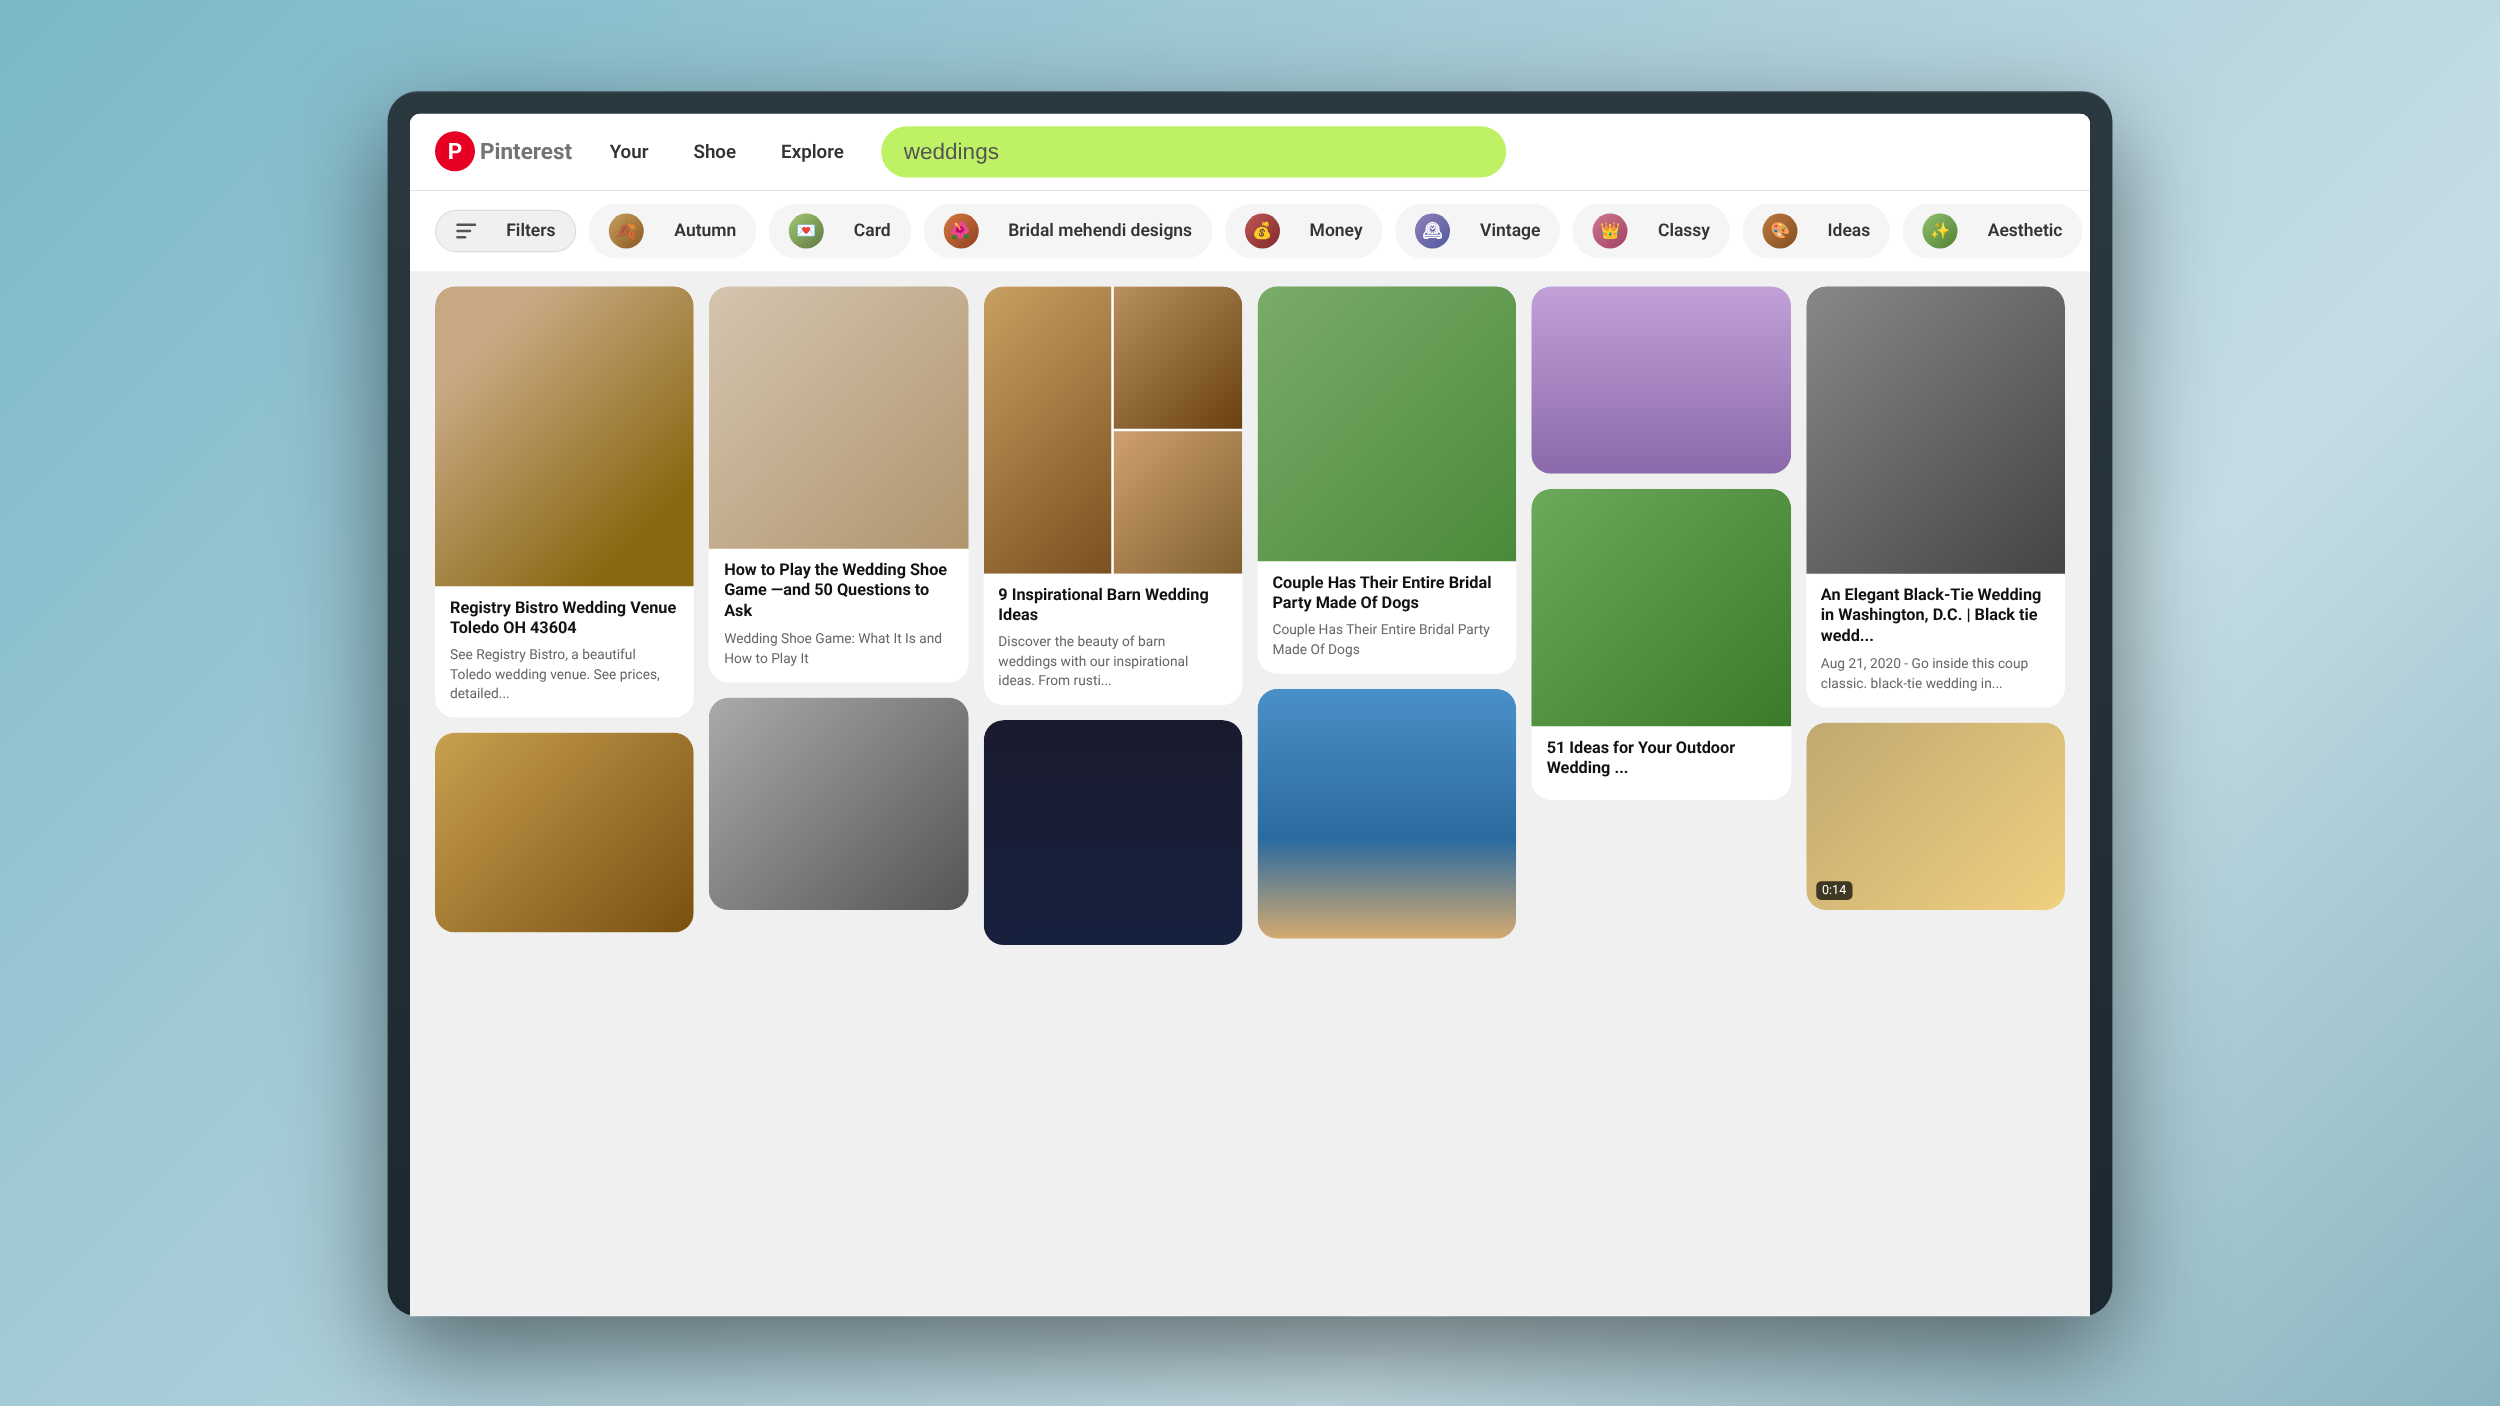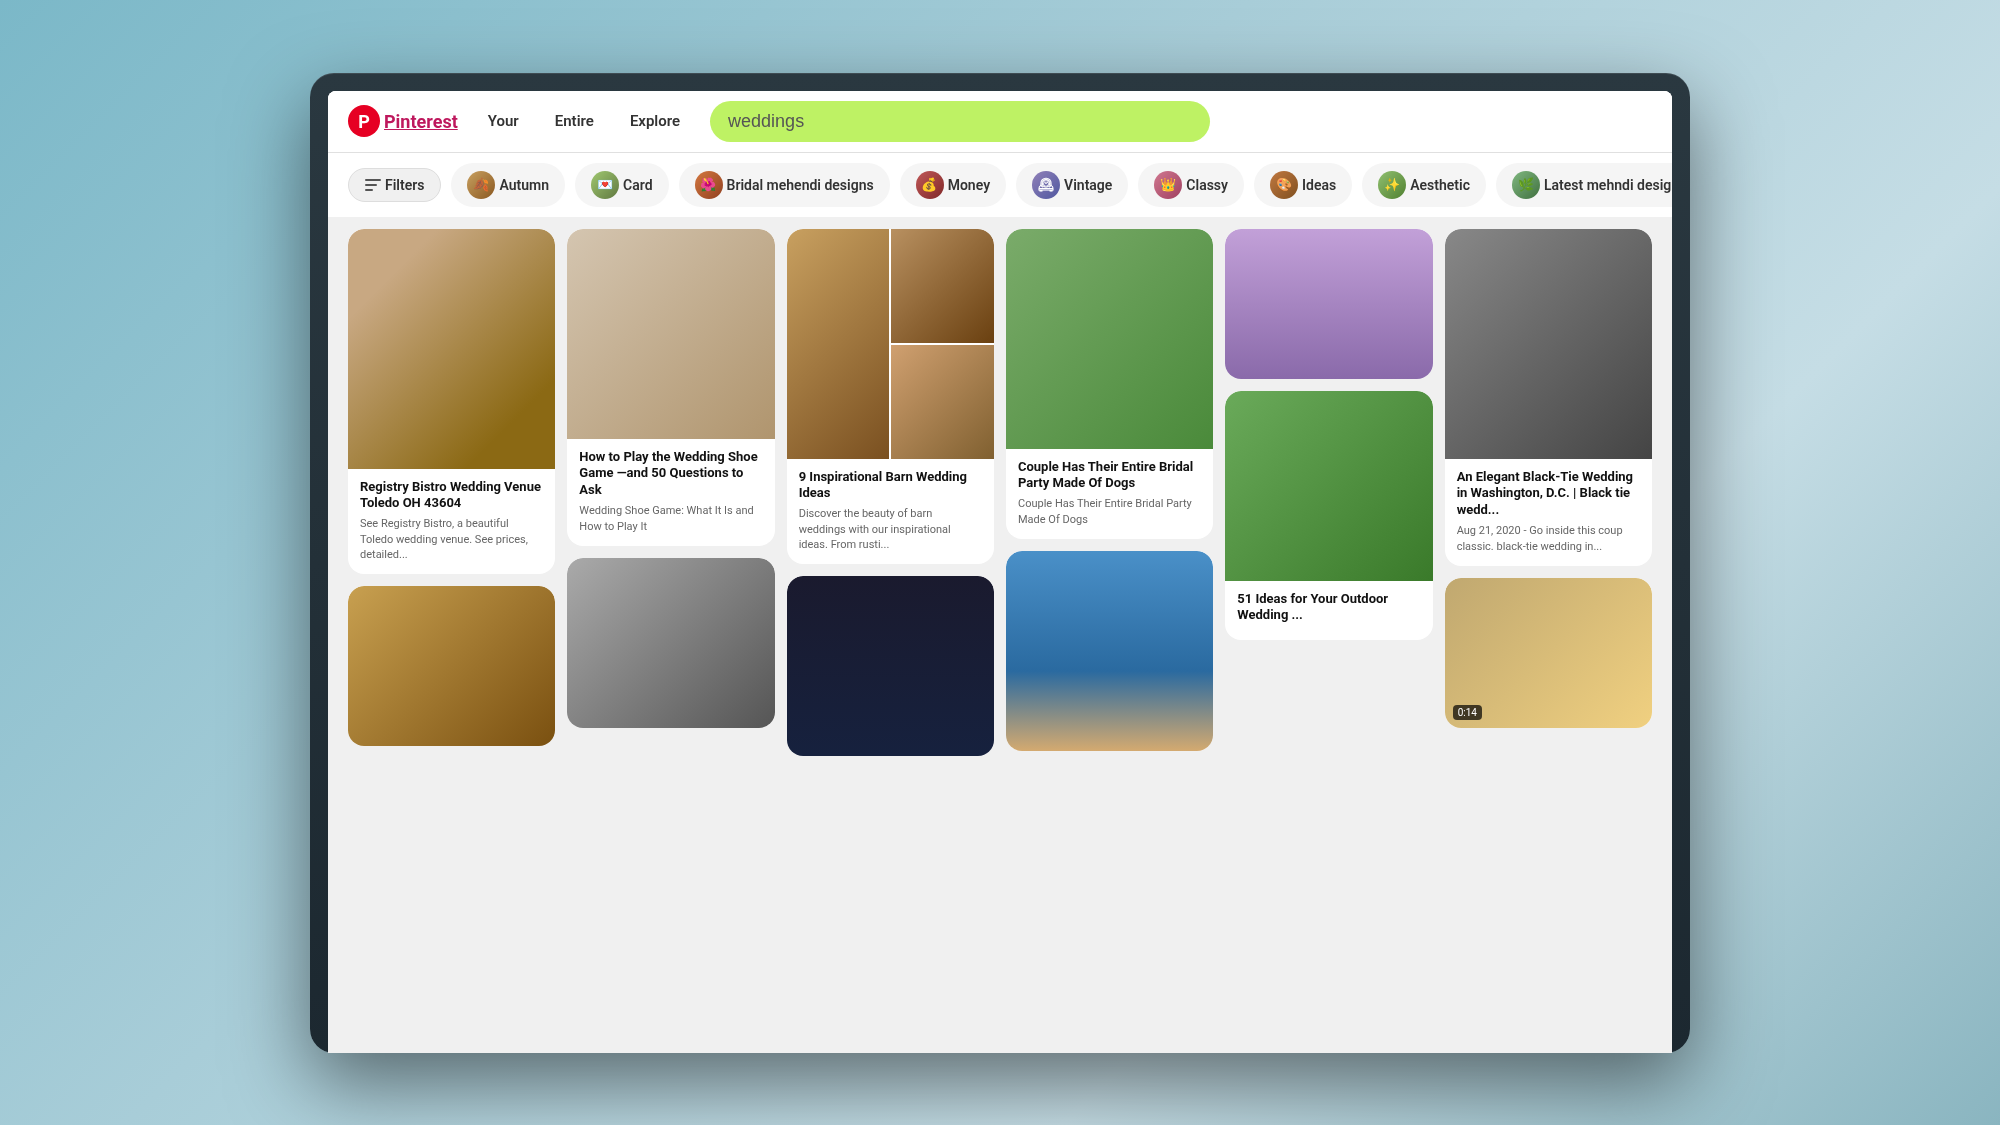--- a/index.html
+++ b/index.html
@@ -65,22 +65,21 @@
       display: flex;
       align-items: center;
       justify-content: center;
       color: white;
       font-weight: bold;
       font-size: 18px;
     }
     .pinterest-text {
       font-size: 18px;
       font-weight: 700;
-      color: #be185d;
-      text-decoration: underline;
+      color: #737373;
     }
     .nav-links {
       display: flex;
       gap: 8px;
     }
     .nav-link {
       padding: 8px 14px;
       font-size: 15px;
       font-weight: 600;
       color: #333;
@@ -104,21 +103,21 @@
       align-items: center;
       gap: 10px;
       padding: 10px 20px;
       background: #fff;
       overflow-x: auto;
       flex-shrink: 0;
     }
     .filter-chip {
       display: flex;
       align-items: center;
-      gap: 4px;
+      gap: 24px;
       padding: 8px 16px;
       border-radius: 24px;
       cursor: pointer;
       white-space: nowrap;
       font-size: 14px;
       font-weight: 600;
     }
     .filter-chip.filter-btn {
       background: #f0f0f0;
       color: #333;
@@ -246,21 +245,21 @@
 
       <div class="header">
         <div class="logo-area">
           <div class="pinterest-logo">
             <span>P</span>
           </div>
           <span class="pinterest-text">Pinterest</span>
         </div>
         <div class="nav-links">
           <span class="nav-link">Your</span>
-          <span class="nav-link">Entire</span>
+          <span class="nav-link">Shoe</span>
           <span class="nav-link">Explore</span>
         </div>
         <input class="search-bar" type="text" placeholder="weddings" value="weddings" style="">
       </div>
 
       <div class="filter-row">
         <div class="filter-chip filter-btn">
           <div class="filter-icon">
             <div class="filter-lines">
               <div class="filter-line"></div>

